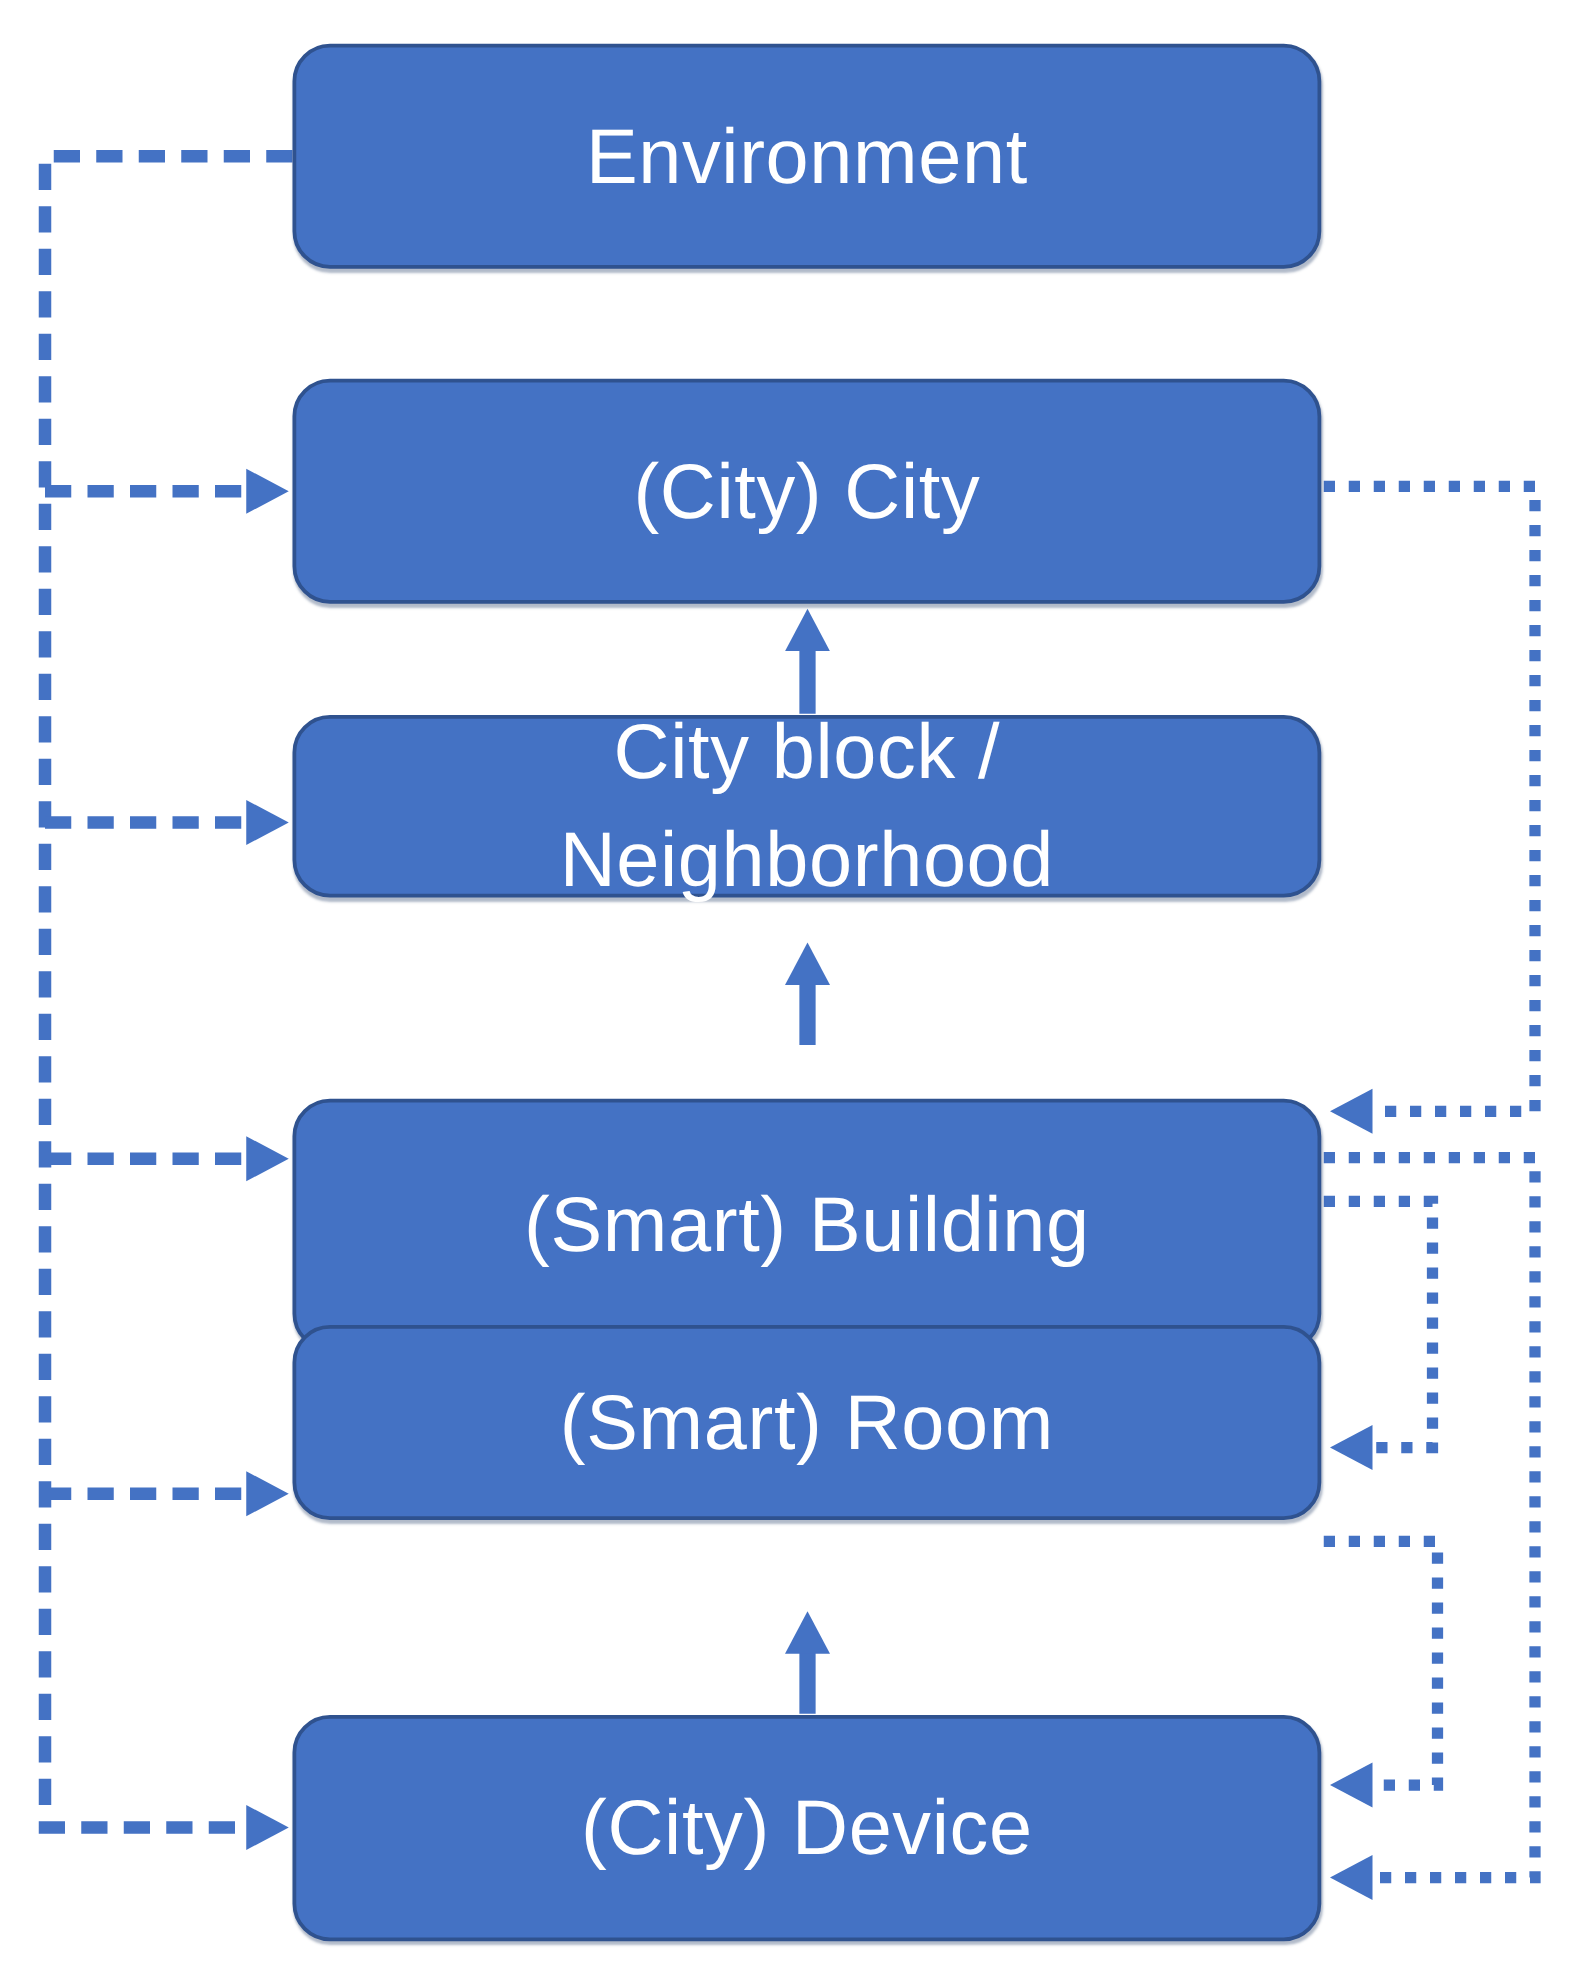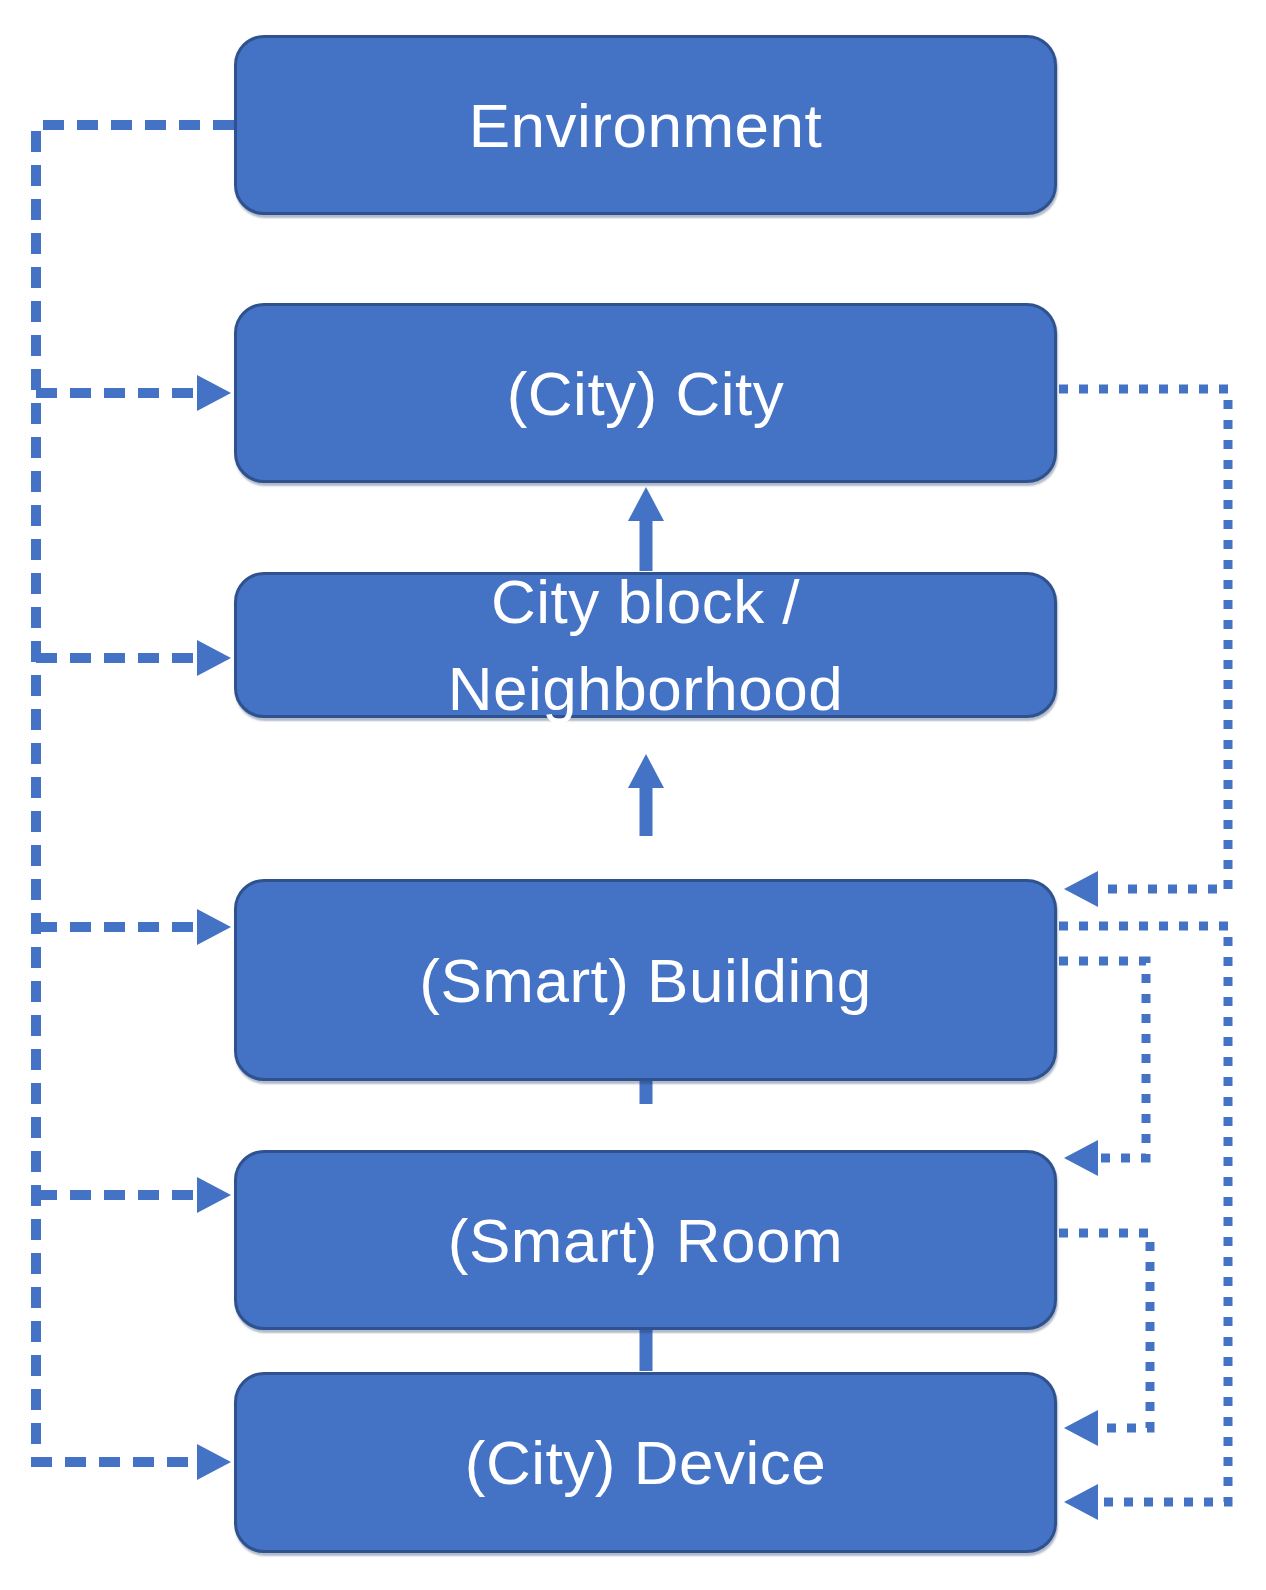--- a/index.html
+++ b/index.html
@@ -93,21 +93,21 @@
 
   <div class="node" style="top:572px; height:146px;align-items:center;">
     <div class="node-label">City block /
 Neighborhood</div>
   </div>
 
   <div class="node" style="top:837px; height:202px;margin-top:42px;">
     <div class="node-label">(Smart) Building</div>
   </div>
 
-  <div class="node" style="top:1150px; height:180px;">
+  <div class="node" style="top:1060px; height:156px;">
     <div class="node-label">(Smart) Room</div>
   </div>
 
   <div class="node" style="top:1372px; height:181px;">
     <div class="node-label">(City) Device</div>
   </div>
 
 </div>
 
 </body></html>

